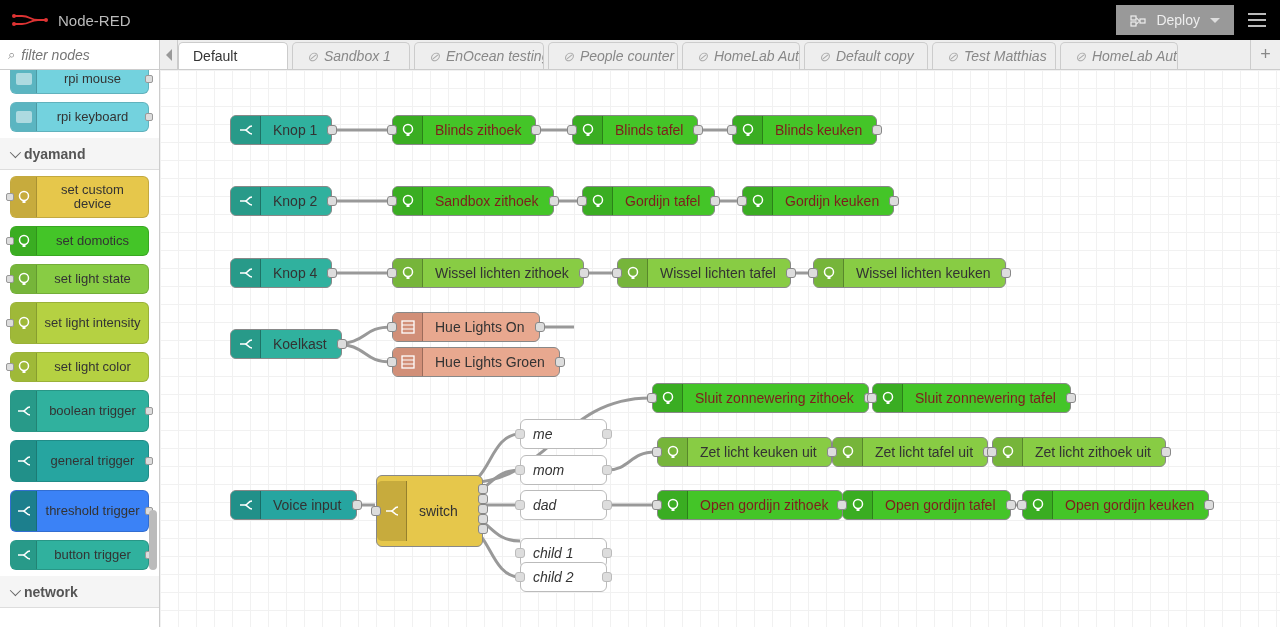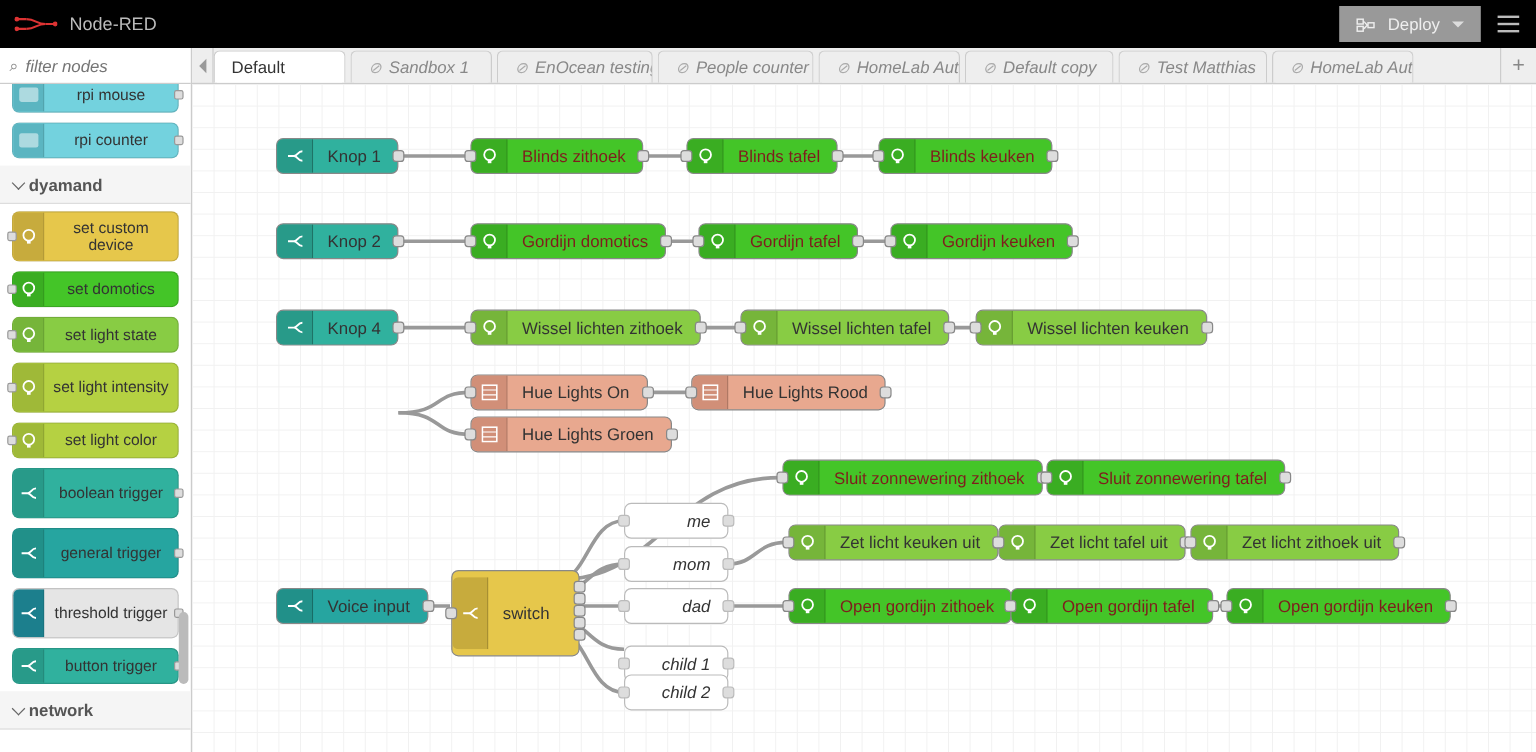--- a/index.html
+++ b/index.html
@@ -44,21 +44,21 @@
   .c-gold     { background: #e6c74b; }
   .c-gold-d   { background: #c7ab3d; }
   .c-green1   { background: #44c528; } 
   .c-green1-d { background: #3aad22; }
   .c-green2   { background: #88cc44; } 
   .c-green2-d { background: #76b53a; }
   .c-lime     { background: #b5d142; }
   .c-lime-d   { background: #9fb938; }
   .c-teal     { background: #30b19e; }
   .c-teal-d   { background: #289a89; }
-  .c-teal2    { background: #e5e5e5; }
+  .c-teal2    { background: #3b82f6; }
   .c-teal2-d  { background: #1c7f8d; }
   .c-teal3    { background: #26a5a0; }
   .c-teal3-d  { background: #219089; }
   .c-salmon   { background: #e8a88f; }
   .c-salmon-d { background: #d18f78; }
 
   
   .workspace { flex: 1; position: relative; display: flex; flex-direction: column; }
   .tabs { height: 30px; border-bottom: 1px solid #ccc; display: flex; align-items: stretch; background: #eee; }
   .tab-collapse { width: 18px; display: flex; align-items:center; justify-content:center; border-right:1px solid #ccc; }
@@ -80,21 +80,21 @@
   .fnode .nport { position:absolute; width:10px; height:10px; background:#ddd; border:1px solid #888; border-radius:3px; }
   .fnode .np-l { left:-6px; top:50%; transform:translateY(-50%); }
   .fnode .np-r { right:-6px; top:50%; transform:translateY(-50%); }
   .fnode.tall { height:72px; }
   .fnode.tall .flabel { padding-right:24px; }
   .fnode .np-r1 { right:-6px; top:8px; }
   .fnode .np-r2 { right:-6px; top:18px; }
   .fnode .np-r3 { right:-6px; top:28px; }
   .fnode .np-r4 { right:-6px; top:38px; }
   .fnode .np-r5 { right:-6px; top:48px; }
-  .fnode.white { background:#fff; border-color:#bbb; font-style:italic;justify-content:flex-end; }
+  .fnode.white { background:#fff; border-color:#bbb; font-style:italic; }
   .fnode.white .np-l, .fnode.white .np-r { border-color:#bbb; }
 
   .txt-white { color:#7f1d1d; }
 
   
   svg.wires { position:absolute; left:0; top:0; width:100%; height:100%; pointer-events:none; }
   svg.wires path { stroke:#999; stroke-width:3; fill:none; }
 
   
   .glyph-bulb { width:16px; height:16px; }
@@ -152,21 +152,21 @@
             <span class="picon c-cyan-d">
                 <span class="glyph-rpi"></span>
               </span>
             <span class="plabel">rpi mouse</span>
             <span class="port-r"></span>
           </div>
           <div class="pnode c-cyan">
             <span class="picon c-cyan-d">
                 <span class="glyph-rpi"></span>
               </span>
-            <span class="plabel">rpi counter</span>
+            <span class="plabel">rpi keyboard</span>
             <span class="port-r"></span>
           </div>
         </div>
         <div class="cat-header">
             <span class="chev"></span>
             <span>dyamand</span>
           </div>
         <div class="cat-body">
           <div class="pnode tall c-gold">
             <span class="picon c-gold-d">
@@ -396,21 +396,21 @@
         <span class="flabel">Knop 2</span>
           <span class="nport np-r"></span>
       </div>
       <div class="fnode c-green1 txt-white" style="left:232px; top:116px;">
         <span class="ficon c-green1-d">
             <svg class="glyph-bulb" viewBox="0 0 16 16">
               <circle cx="8" cy="7" r="4.5" fill="none" stroke="#fff" stroke-width="1.5"></circle>
               <rect x="6.5" y="11" width="3" height="3" fill="#fff"></rect>
             </svg>
           </span>
-        <span class="flabel">Gordijn domotics</span>
+        <span class="flabel">Sandbox zithoek</span>
           <span class="nport np-l"></span>
           <span class="nport np-r"></span>
       </div>
       <div class="fnode c-green1 txt-white" style="left:422px; top:116px;">
         <span class="ficon c-green1-d">
             <svg class="glyph-bulb" viewBox="0 0 16 16">
               <circle cx="8" cy="7" r="4.5" fill="none" stroke="#fff" stroke-width="1.5"></circle>
               <rect x="6.5" y="11" width="3" height="3" fill="#fff"></rect>
             </svg>
           </span>
@@ -466,41 +466,38 @@
             <svg class="glyph-bulb" viewBox="0 0 16 16">
               <circle cx="8" cy="7" r="4.5" fill="none" stroke="#fff" stroke-width="1.5"></circle>
               <rect x="6.5" y="11" width="3" height="3" fill="#fff"></rect>
             </svg>
           </span>
         <span class="flabel">Wissel lichten keuken</span>
           <span class="nport np-l"></span>
           <span class="nport np-r"></span>
       </div>
 
+      <div class="fnode c-teal" style="left:70px; top:259px;">
+        <span class="ficon c-teal-d">
+            <svg class="glyph-split" viewBox="0 0 16 16">
+              <path d="M2 8 H7 M7 8 C10 8 10 4 14 4 M7 8 C10 8 10 12 14 12" stroke="#fff" stroke-width="1.6" fill="none"></path>
+            </svg>
+          </span>
+        <span class="flabel">Koelkast</span>
+          <span class="nport np-r"></span>
+      </div>
       <div class="fnode c-salmon" style="left:232px; top:242px;">
         <span class="ficon c-salmon-d">
             <svg class="glyph-tmpl" viewBox="0 0 14 14">
               <rect x="1" y="1" width="12" height="12" fill="none" stroke="#fff" stroke-width="1.3"></rect>
               <line x1="1" y1="5" x2="13" y2="5" stroke="#fff"></line>
               <line x1="1" y1="9" x2="13" y2="9" stroke="#fff"></line>
             </svg>
           </span>
         <span class="flabel">Hue Lights On</span>
-          <span class="nport np-l"></span>
-          <span class="nport np-r"></span>
-      </div>
-      <div class="fnode c-salmon" style="left:416px; top:242px;">
-        <span class="ficon c-salmon-d">
-            <svg class="glyph-tmpl" viewBox="0 0 14 14">
-              <rect x="1" y="1" width="12" height="12" fill="none" stroke="#fff" stroke-width="1.3"></rect>
-              <line x1="1" y1="5" x2="13" y2="5" stroke="#fff"></line>
-              <line x1="1" y1="9" x2="13" y2="9" stroke="#fff"></line>
-            </svg>
-          </span>
-        <span class="flabel">Hue Lights Rood</span>
           <span class="nport np-l"></span>
           <span class="nport np-r"></span>
       </div>
       <div class="fnode c-salmon" style="left:232px; top:277px;">
         <span class="ficon c-salmon-d">
             <svg class="glyph-tmpl" viewBox="0 0 14 14">
               <rect x="1" y="1" width="12" height="12" fill="none" stroke="#fff" stroke-width="1.3"></rect>
               <line x1="1" y1="5" x2="13" y2="5" stroke="#fff"></line>
               <line x1="1" y1="9" x2="13" y2="9" stroke="#fff"></line>
             </svg>

